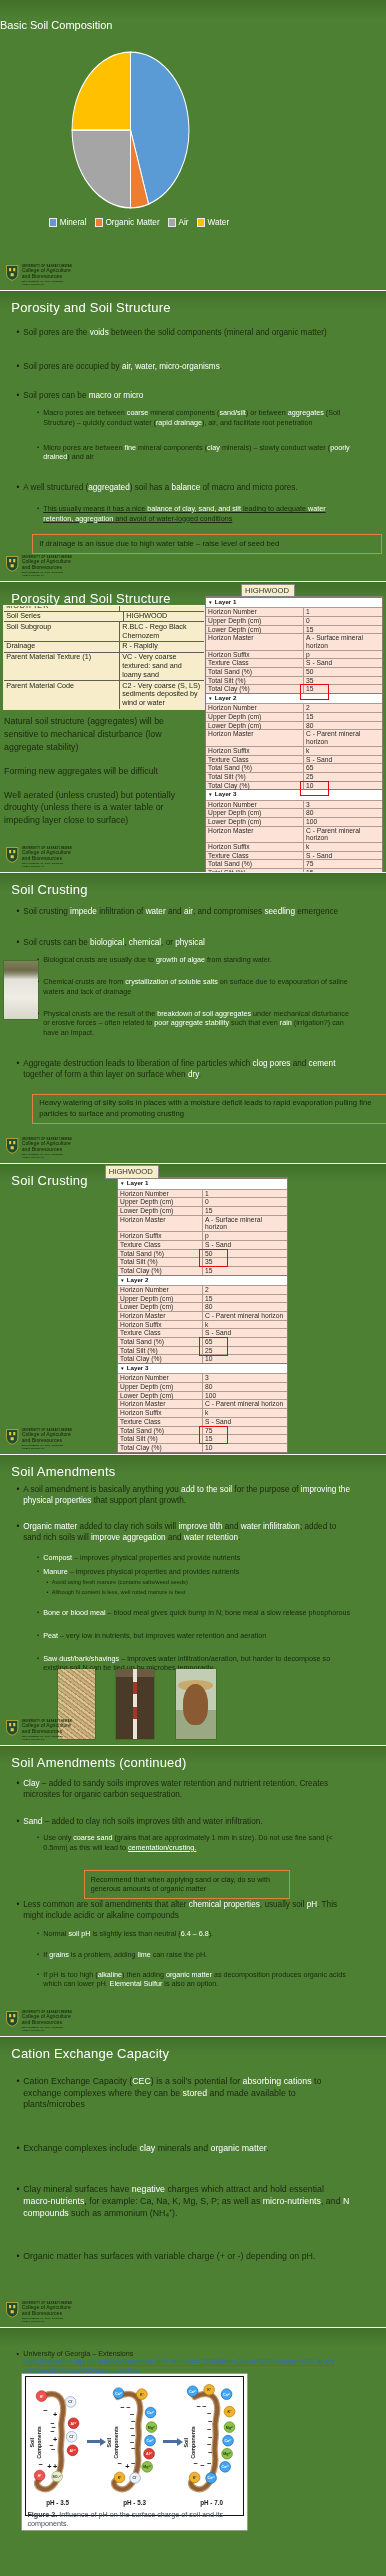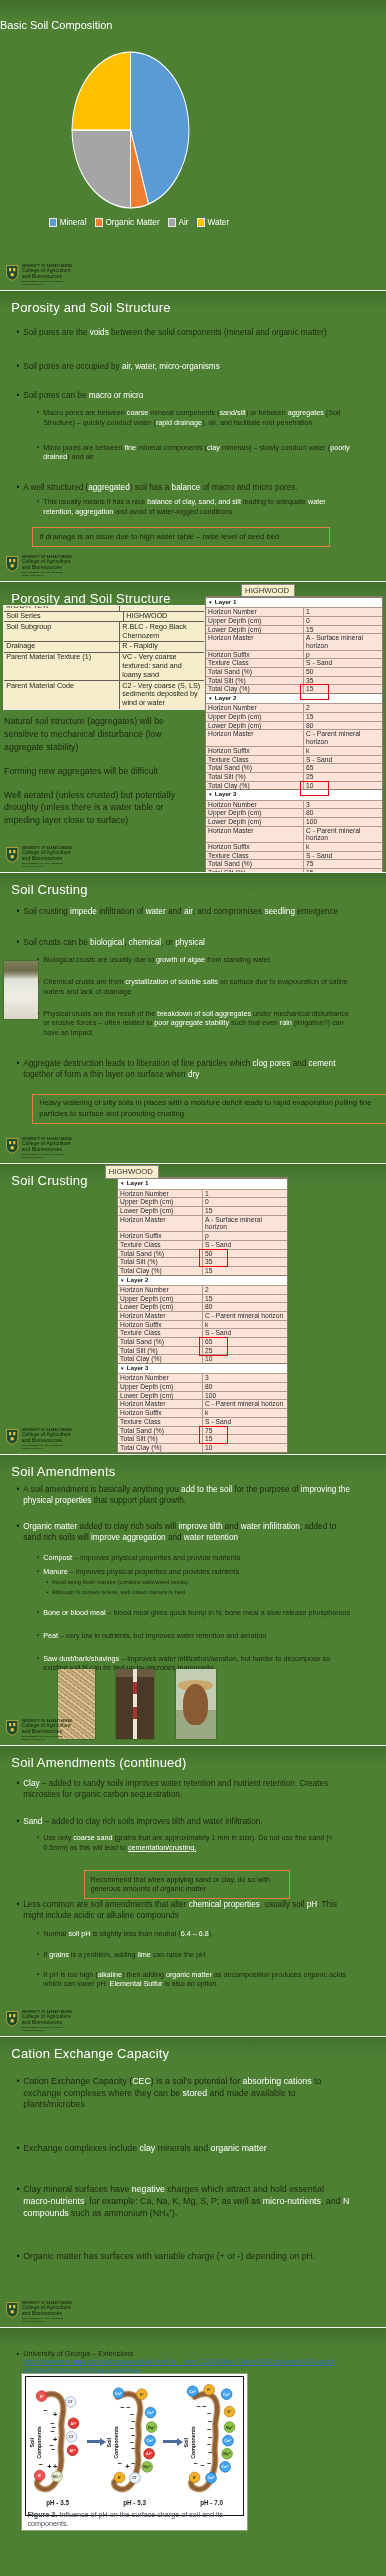--- a/index.html
+++ b/index.html
@@ -124,23 +124,23 @@
   <section class="slide">
       <h1 class="stitle">Porosity and Soil Structure</h1>
       <div class="content" style="top: 37px;">
         <div>
           <div class="b lvl1"><span class="dot">•</span><span><span class="">Soil pores are the </span><span class="hl">voids</span><span class=""> between the solid components (mineral and organic matter)</span></span></div>
           <div class="b lvl1" style="margin-top: 23px;"><span class="dot">•</span><span><span class="">Soil pores are occupied by </span><span class="hl">air, water, micro-organisms</span><span class="">.</span></span></div>
           <div class="b lvl1" style="margin-top: 18.5px;"><span class="dot">•</span><span><span class="">Soil pores can be </span><span class="hl">macro or micro</span></span></div>
           <div class="b lvl2" style="margin-top: 6.2px;"><span class="dot" style="font-size: 6.2px;">•</span><span><span class="">Macro pores are between </span><span class="hl">coarse</span><span class=""> mineral components (</span><span class="hl">sand/silt</span><span class="">) or between </span><span class="hl">aggregates</span><span class=""> (Soil Structure) – quickly conduct water (</span><span class="hl">rapid drainage</span><span class="">), air, and facilitate root penetration</span></span></div>
           <div class="b lvl2" style="margin-top: 15.5px;"><span class="dot" style="font-size: 6.2px;">•</span><span><span class="">Micro pores are between </span><span class="hl">fine</span><span class=""> mineral components (</span><span class="hl">clay</span><span class=""> minerals) – slowly conduct water (</span><span class="hl">poorly drained</span><span class="">) and air</span></span></div>
           <div class="b lvl1" style="margin-top: 21.6px;"><span class="dot">•</span><span><span class="">A well structured (</span><span class="hl">aggregated</span><span class="">) soil has a </span><span class="hl">balance</span><span class=""> of macro and micro pores.</span></span></div>
-          <div class="b lvl2" style="margin-top: 3px;"><span class="dot" style="font-size: 6.2px;">•</span><span><span class="">This usually means it has a nice </span><span class="hl">balance of clay, sand, and silt</span><span class=""> leading to adequate </span><span class="hl">water retention, aggregation</span><span class=""> and avoid of water-logged conditions</span></span></div>
-        </div>
-        <div class="note" style="margin-left: 16.5px; margin-top: 11.3px; width: 298px;">If drainage is an issue due to high water table – raise level of seed bed</div>
+          <div class="b lvl2" style="margin-top: 10px; text-decoration: underline;"><span class="dot" style="font-size: 6.2px;">•</span><span><span class="">This usually means it has a nice </span><span class="hl">balance of clay, sand, and silt</span><span class=""> leading to adequate </span><span class="hl">water retention, aggregation</span><span class=""> and avoid of water-logged conditions</span></span></div>
+        </div>
+        <div class="note" style="margin-left: 16.5px; margin-top: 11.3px; width: 350px;">If drainage is an issue due to high water table – raise level of seed bed</div>
       </div>
       <div class="logo">
         <svg width="12.4" height="15.5" viewBox="0 0 24 30">
           <path d="M1 1 H23 V17 C23 24 18 28 12 29.5 C6 28 1 24 1 17 Z" fill="#1f4d2e" stroke="#d8b93c" stroke-width="1.4"></path>
           <path d="M6 6 h4 v6 h-4 z M14 6 h4 v6 h-4 z M9 16 h6 v6 h-6 z" fill="#e8c84a"></path>
         </svg>
         <div class="logotext">
           <div class="l1">UNIVERSITY OF SASKATCHEWAN</div>
           <div class="l2">College of Agriculture</div>
           <div class="l2">and Bioresources</div>

